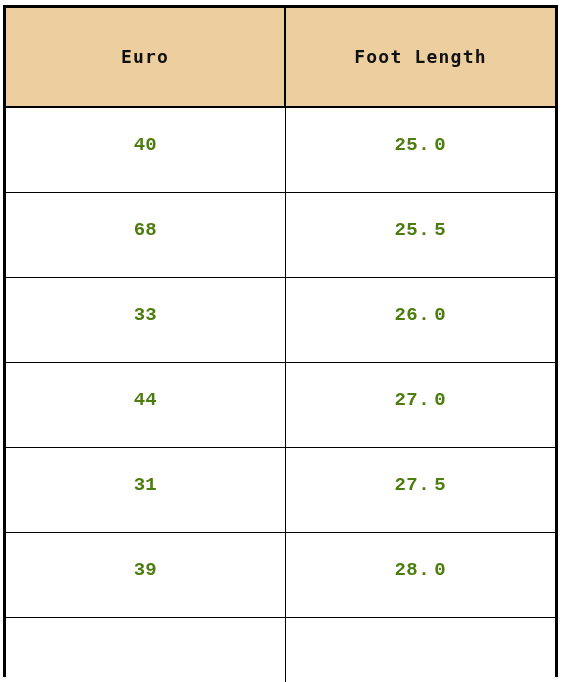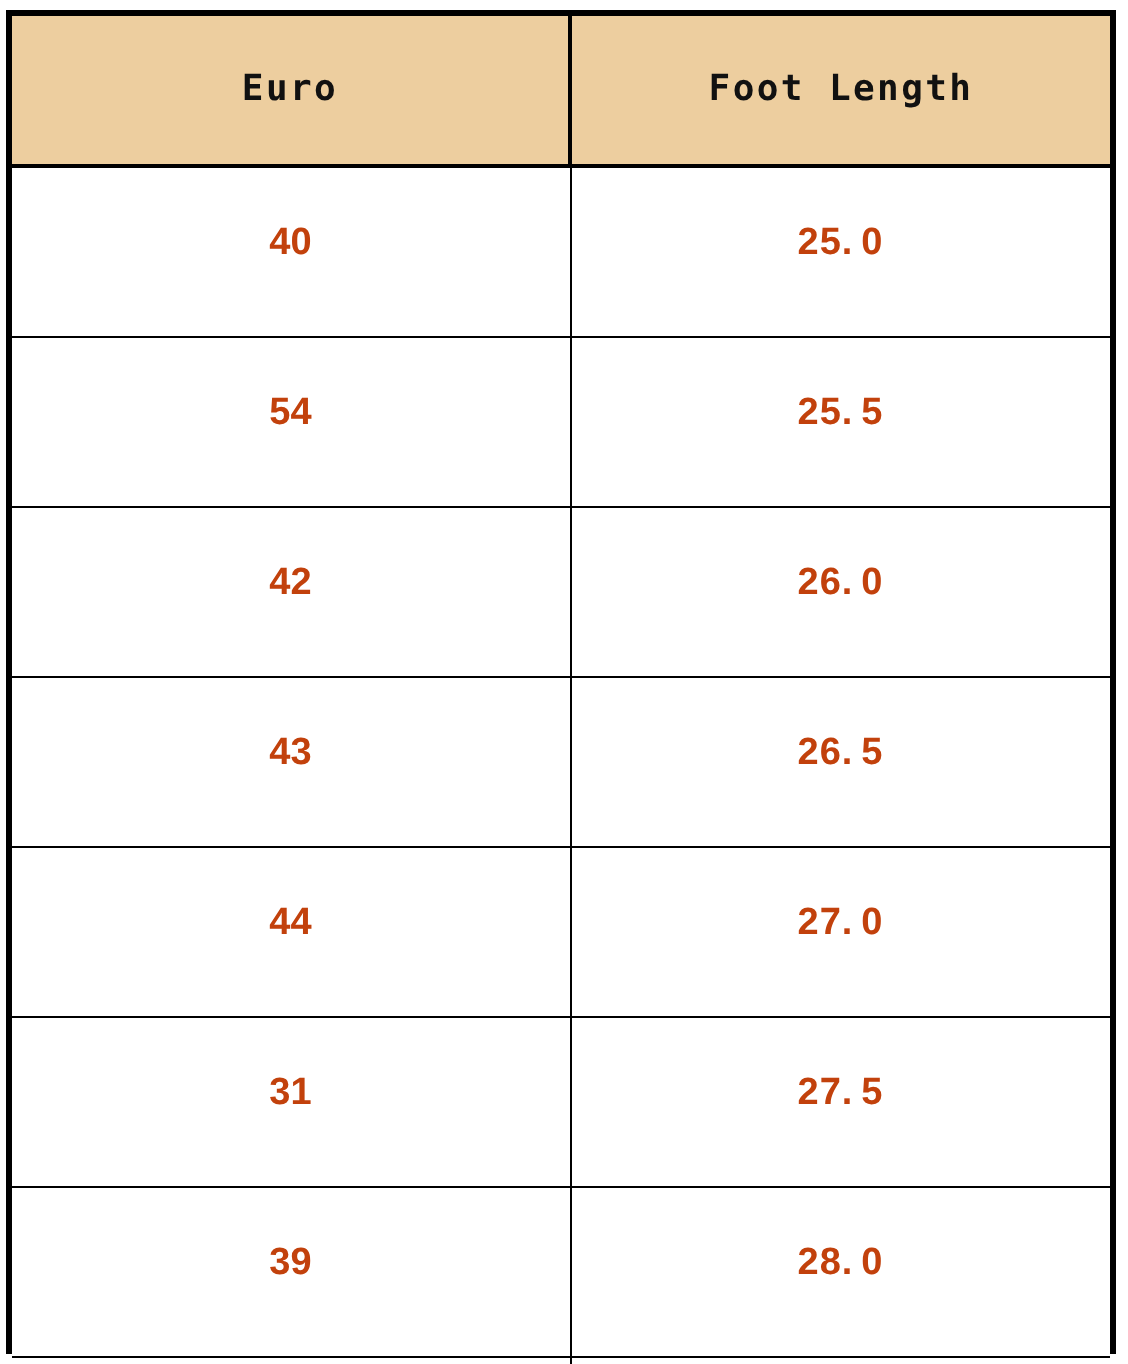--- a/index.html
+++ b/index.html
@@ -34,21 +34,21 @@
     background: #ffffff;
   }
 
   table.size-table col.col-euro { width: 279px; }
   table.size-table col.col-foot { width: auto; }
 
   
   thead tr.header-row th {
     background: #EDCE9F;
     height: 74px;
-    padding: 0;
+    padding: 12px;
     text-align: center;
     vertical-align: middle;
     border-bottom: 2px solid #000000;
     font-weight: normal;
   }
   thead tr.header-row th.th-euro {
     border-right: 2px solid #000000;
   }
 
   .header-label {
@@ -72,24 +72,24 @@
   }
   tbody tr.data-row:first-child td {
     border-top: none;
   }
   tbody tr.data-row td.cell-euro {
     border-right: 1px solid #000000;
   }
 
   .cell-value {
     display: block;
-    font-family: Liberation Sans, sans-serif;
+    font-family: Liberation Mono, monospace;
     font-size: 19px;
     font-weight: 700;
-    color: #c2410c;
+    color: #4d7c0f;
     line-height: 1;
   }
   .cell-value.numeric-foot {
     letter-spacing: 0.5px;
   }
   .cell-value.numeric-foot .dec-gap {
     display: inline-block;
     width: 4px;
   }
 </style>
@@ -116,40 +116,32 @@
         <tr class="data-row">
           <td class="cell-euro">
             <span class="cell-value numeric-euro">40</span>
           </td>
           <td class="cell-foot">
             <span class="cell-value numeric-foot">25.<span class="dec-gap"></span>0</span>
           </td>
         </tr>
         <tr class="data-row">
           <td class="cell-euro">
-            <span class="cell-value numeric-euro">54</span>
+            <span class="cell-value numeric-euro">68</span>
           </td>
           <td class="cell-foot">
             <span class="cell-value numeric-foot">25.<span class="dec-gap"></span>5</span>
           </td>
         </tr>
         <tr class="data-row">
           <td class="cell-euro">
-            <span class="cell-value numeric-euro">42</span>
+            <span class="cell-value numeric-euro">33</span>
           </td>
           <td class="cell-foot">
             <span class="cell-value numeric-foot">26.<span class="dec-gap"></span>0</span>
-          </td>
-        </tr>
-        <tr class="data-row">
-          <td class="cell-euro">
-            <span class="cell-value numeric-euro">43</span>
-          </td>
-          <td class="cell-foot">
-            <span class="cell-value numeric-foot">26.<span class="dec-gap"></span>5</span>
           </td>
         </tr>
         <tr class="data-row">
           <td class="cell-euro">
             <span class="cell-value numeric-euro">44</span>
           </td>
           <td class="cell-foot">
             <span class="cell-value numeric-foot">27.<span class="dec-gap"></span>0</span>
           </td>
         </tr>

